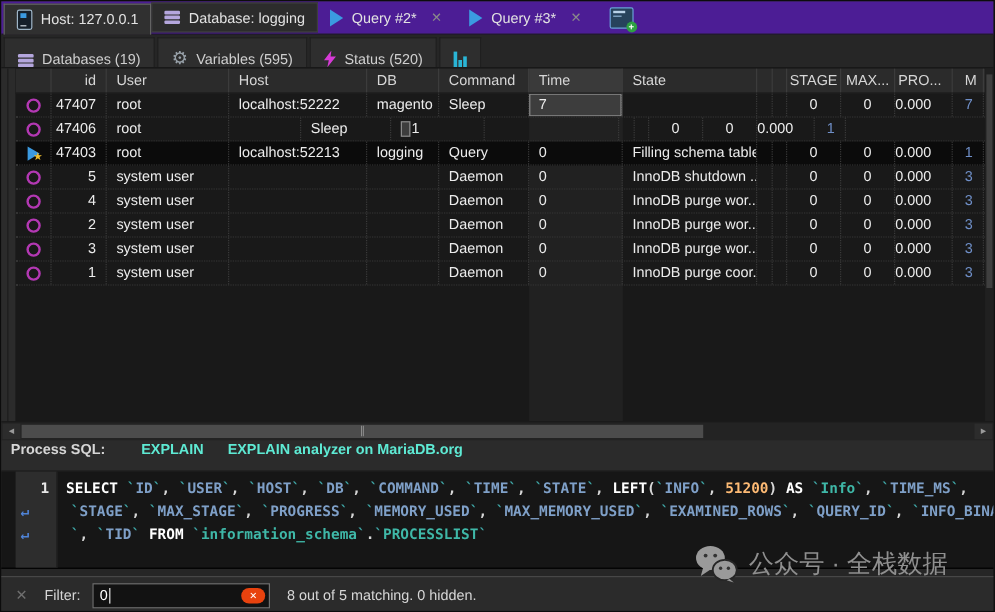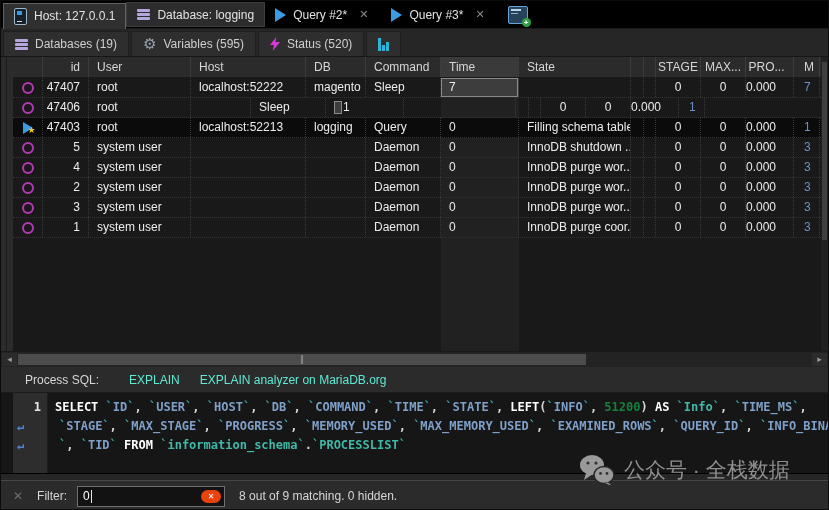--- a/index.html
+++ b/index.html
@@ -1,40 +1,40 @@
 <!DOCTYPE html>
 <html><head>
 <meta charset="utf-8">
 <style>
   html,body{margin:0;padding:0;background:#111;}
   .app{position:relative;width:829px;height:510px;background:#262626;overflow:hidden;
        font-family:"Liberation Sans",sans-serif;font-size:12px;color:#d8d8d8;
        border:1px solid #0c0c0c;box-sizing:border-box;}
   
-  .topbar{position:absolute;left:0;top:0;right:0;height:27px;background:#000000;
+  .topbar{position:absolute;left:0;top:0;right:0;height:27px;background:#4c1d95;
           border-bottom:1px solid #1a1a1a;display:flex;align-items:center;padding-left:2px;}
   .ttab{display:flex;align-items:center;gap:7px;height:23px;padding:0 10px;color:#e2e2e2;cursor:default;}
   .ttab.active{background:#303030;border:1px solid #636363;border-bottom:none;height:25px;margin-top:2px;}
   .ttab.panel{background:#2c2c2c;border:1px solid #3e3e3e;}
   .closex{color:#8a8a8a;font-size:11px;margin-left:2px;padding:0 3px;}
   .host-ic{position:relative;width:11px;height:15px;border:1px solid #9fb6c8;background:#16202b;border-radius:2px;}
   .host-ic i{position:absolute;left:2px;top:2px;width:5px;height:4px;background:#3b9ae1;}
   .host-ic b{position:absolute;left:2px;bottom:2px;width:5px;height:1px;background:#cfd8e0;}
   .stack-ic{display:inline-flex;flex-direction:column;gap:1px;}
   .stack-ic i{width:13px;height:3px;background:#b4a6dd;border-radius:1px;}
   .play-ic{width:0;height:0;border-left:11px solid #3b9ae1;border-top:7px solid transparent;border-bottom:7px solid transparent;}
   .newtab{position:relative;width:18px;height:16px;margin-left:10px;border:1px solid #6aa1d8;background:#27435c;border-radius:2px;}
   .newtab i{position:absolute;left:2px;top:2px;width:10px;height:2px;background:#b9d2e8;}
   .newtab em{position:absolute;left:2px;top:6px;width:7px;height:1px;background:#8fb4d4;}
   .newtab .plus{position:absolute;right:-4px;bottom:-4px;width:9px;height:9px;border-radius:50%;
                 background:#2ea043;color:#fff;font:bold 8px/9px "Liberation Sans",sans-serif;text-align:center;font-style:normal;}
   
   .subbar{position:absolute;left:0;top:28px;right:0;height:27px;background:#262626;
           display:flex;align-items:flex-end;padding-left:2px;gap:2px;}
-  .stab{display:flex;align-items:center;gap:7px;height:24px;padding:0 11px;background:#2e2e2e;
+  .stab{display:flex;align-items:flex-end;gap:7px;height:24px;padding:0 11px;background:#2e2e2e;
         border:1px solid #1f1f1f;border-bottom:none;color:#cfcfcf;}
   .stab.active{background:#3d3d3d;color:#f5f5f5;height:26px;}
   .gear-ic{color:#97a0a8;font-size:15px;line-height:14px;}
   .bolt-ic{width:10px;height:14px;background:#d63ad6;clip-path:polygon(62% 0,0 58%,40% 58%,28% 100%,100% 36%,55% 36%);}
   .bars-ic{display:inline-flex;align-items:flex-end;gap:1px;height:13px;}
   .bars-ic i{width:3px;background:#2ab5d6;}
   .bars-ic i:nth-child(1){height:13px}.bars-ic i:nth-child(2){height:6px}.bars-ic i:nth-child(3){height:9px}
   
   .gridpanel{position:absolute;left:0;top:55px;right:0;height:311px;background:#262626;border-top:1px solid #161616;box-sizing:border-box;}
   .leftstrip{position:absolute;left:0;top:0;bottom:0;width:12px;background:#2b2b2b;border-right:1px solid #191919;}
@@ -70,37 +70,37 @@
   .vscroll{position:absolute;right:0;top:0;width:7px;height:295px;background:#202020;}
   .vthumb{position:absolute;left:1px;right:1px;top:5px;height:178px;background:#3f3f3f;}
   .hscroll{position:absolute;left:0;right:0;bottom:0;height:16px;background:#232323;border-top:1px solid #191919;box-sizing:border-box;}
   .harrow{position:absolute;top:1px;width:15px;height:13px;color:#9a9a9a;font-size:9px;
           text-align:center;line-height:13px;background:#2c2c2c;}
   .harrow.left{left:1px}.harrow.right{right:1px}
   .hthumb{position:absolute;left:17px;top:2px;width:568px;height:11px;background:#4c4c4c;}
   .grip{position:absolute;left:50%;top:0;transform:translateX(-50%);color:#9a9a9a;font-size:9px;line-height:11px;}
   
   .sqlbar{position:absolute;left:0;top:366px;right:0;height:26px;background:#2b2b2b;display:flex;
-          align-items:center;padding-left:24px;border-bottom:1px solid #1c1c1c;box-sizing:border-box;color:#d6d6d6;}
+          padding-left:8px;border-bottom:1px solid #1c1c1c;box-sizing:border-box;color:#d6d6d6;font-weight:bold;}
   .sqlbar .lbl{margin-right:30px;}
   .sqlbar .link{margin-right:20px;color:#5eead4;cursor:default;}
   
   .editor{position:absolute;left:0;top:392px;right:0;height:81px;background:#161616;border-bottom:1px solid #000;box-sizing:border-box;}
   .gutterbg{position:absolute;left:12px;top:0;bottom:0;width:34px;background:#2d2d2d;border-right:1px solid #1c1c1c;}
   .code{position:absolute;left:12px;top:5px;right:0;font-family:"DejaVu Sans Mono",monospace;
         font-size:12px;font-weight:700;line-height:19px;}
   .crow{display:flex;}
   .gut{flex:none;width:28px;text-align:right;padding-right:8px;color:#e8e8e8;}
   .gut.wrap{color:#4f83d6;text-align:left;padding-left:4px;}
   .cline{flex:1;white-space:pre;padding-left:6px;color:#d8d8d8;overflow:hidden;}
   .tk-kw{color:#ffffff;font-weight:800;}
   .tk-tk{color:#3fa7a7;}
   .tk-id{color:#7fa0c8;}
   .tk-pl{color:#d8d8d8;}
-  .tk-nm{color:#15803d;}
+  .tk-nm{color:#fdba74;}
   .tk-tl{color:#3fb8a8;}
   
   .filterbar{position:absolute;left:0;top:479px;right:0;height:31px;background:#2b2b2b;border-top:1px solid #474747;
              display:flex;align-items:center;box-sizing:border-box;}
   .fx{color:#6f6f6f;font-size:12px;margin:0 14px 0 12px;}
   .flabel{margin-right:10px;color:#d6d6d6;text-align:center;}
   .finput{position:relative;width:148px;height:21px;background:#121212;border:1px solid #6f6f6f;
           box-sizing:border-box;display:flex;align-items:center;padding-left:5px;}
   .fval{color:#fff;}
   .caret{display:inline-block;width:1px;height:13px;background:#e8e8e8;margin-left:1px;}
@@ -382,21 +382,21 @@
   </div>
 
   <div class="filterbar">
     <span class="fx">✕</span>
     <span class="flabel">Filter:</span>
     <span class="finput">
       <span class="fval">0</span>
       <span class="caret"></span>
       <span class="clearbtn">✕</span>
     </span>
-    <span class="fstatus">8 out of 9 matching. 0 hidden.</span>
+    <span class="fstatus">8 out of 5 matching. 0 hidden.</span>
   </div>
 
   <div class="watermark">
     <svg width="36" height="32" viewBox="0 0 36 32">
       <ellipse cx="13" cy="11" rx="12" ry="10" fill="#9a9a9a"></ellipse>
       <polygon points="7,19 5,26 14,20" fill="#9a9a9a"></polygon>
       <circle cx="9" cy="9" r="1.6" fill="#333"></circle>
       <circle cx="17" cy="9" r="1.6" fill="#333"></circle>
       <ellipse cx="25" cy="21" rx="10" ry="8.5" fill="#9a9a9a" stroke="#262626" stroke-width="1.5"></ellipse>
       <polygon points="29,28.5 32.5,31.5 26.5,29.5" fill="#9a9a9a"></polygon>

